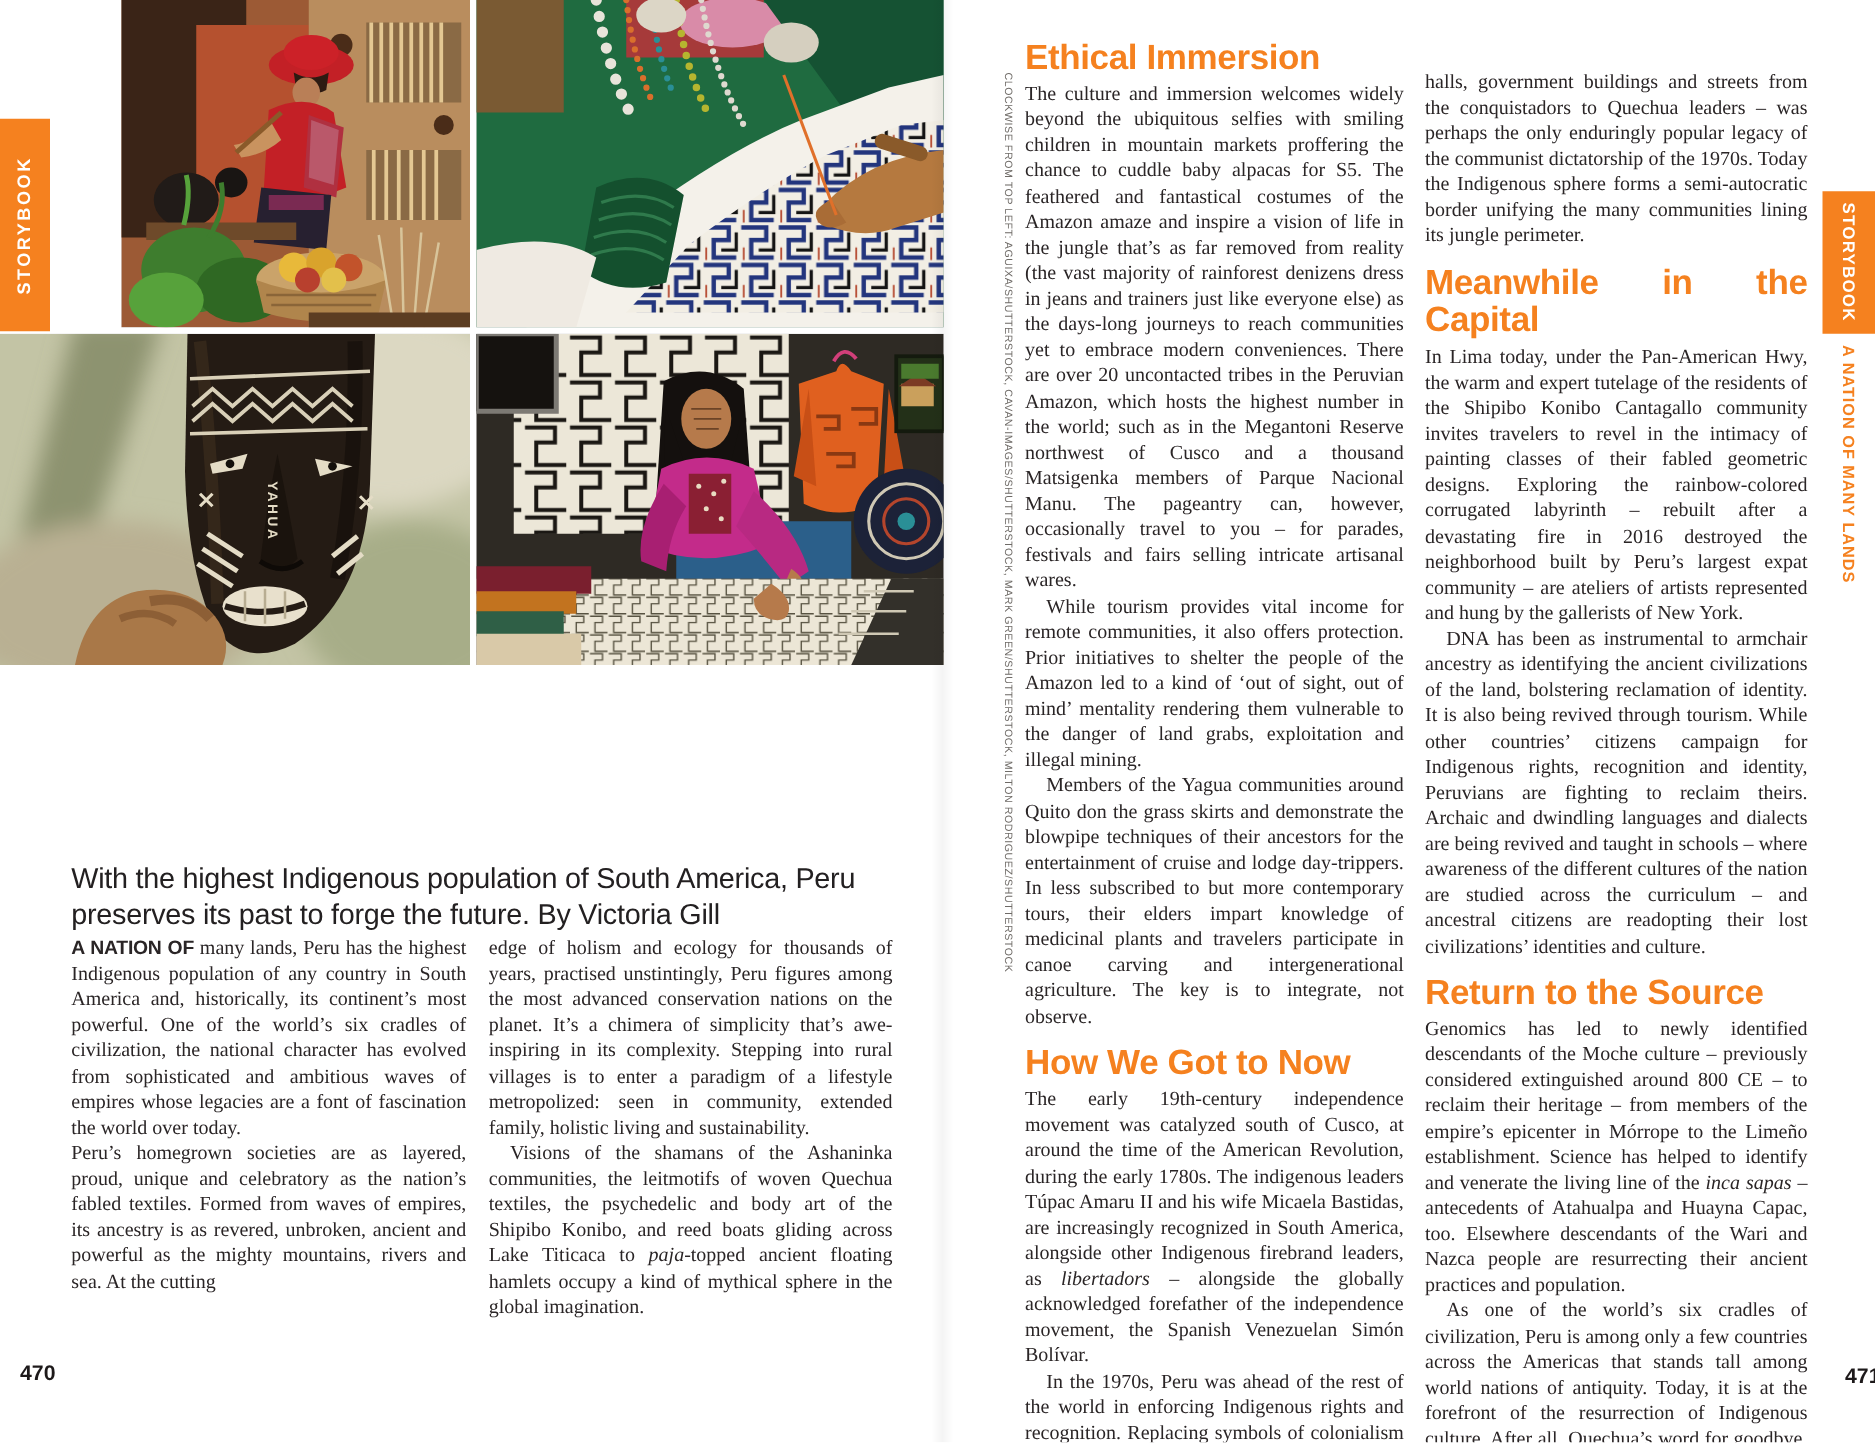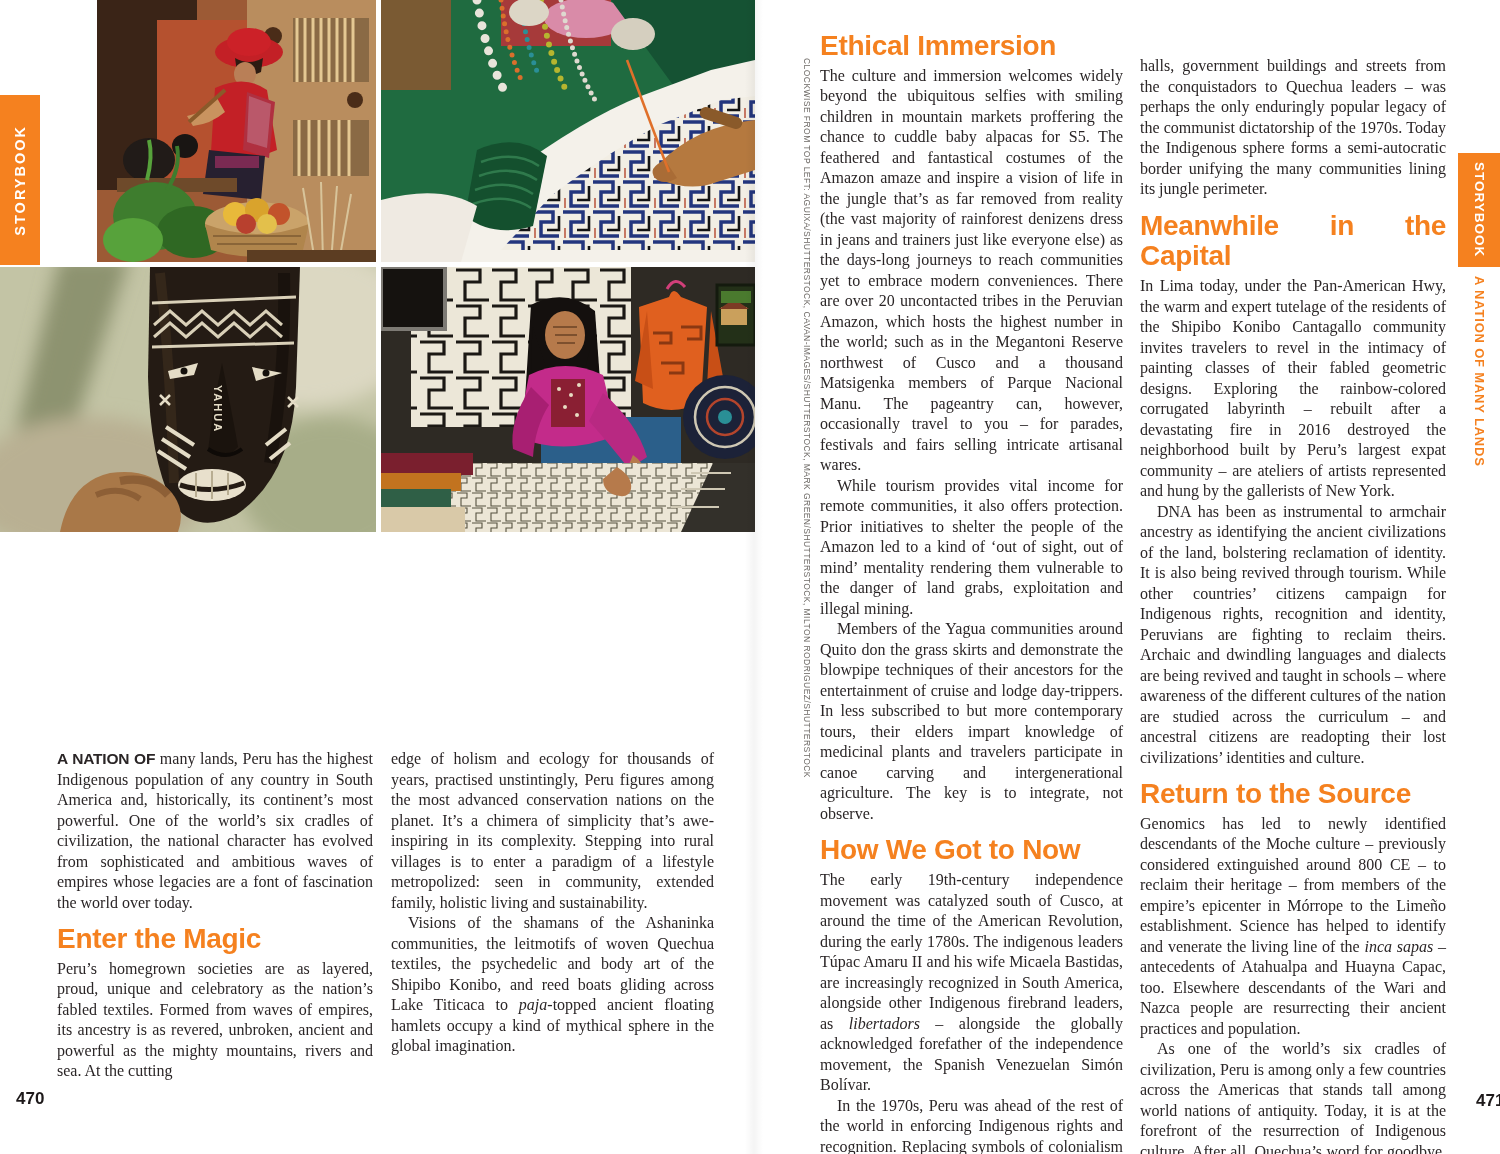--- a/index.html
+++ b/index.html
@@ -325,24 +325,24 @@
   <div class="abs tab" style="left:1458px; top:153px; width:42px; height:114px;">
     <span class="tab-label" style="font-size:13.5px; letter-spacing:1px;">STORYBOOK</span>
   </div>
 
   <div class="abs" id="right-tab-sub" style="left:1458px; top:276px; width:42px; height:210px;">
     <span class="sub-label">A NATION OF MANY LANDS</span>
   </div>
 
   <div class="abs" id="gutter"></div>
 
+  <p class="abs" id="standfirst">With the highest Indigenous population of South America, Peru preserves its past to forge the future. By Victoria Gill</p>
 
   <div class="abs col" id="lcol1">
       <p class="body-p"><span class="lead-in">A NATION OF</span><span> many lands, Peru has the highest Indigenous population of any country in South America and, historically, its continent’s most powerful. One of the world’s six cradles of civilization, the national character has evolved from sophisticated and ambitious waves of empires whose legacies are a font of fascination the world over today.</span></p>
-      <h3 class="sec-head">Enter the Magic</h3>
       <p class="body-p"><span>Peru’s homegrown societies are as layered, proud, unique and celebratory as the nation’s fabled textiles. Formed from waves of empires, its ancestry is as revered, unbroken, ancient and powerful as the mighty mountains, rivers and sea. At the cutting</span></p>
     </div>
   <div class="abs col" id="lcol2">
       <p class="body-p"><span>edge of holism and ecology for thousands of years, practised unstintingly, Peru figures among the most advanced conservation nations on the planet. It’s a chimera of simplicity that’s awe-inspiring in its complexity. Stepping into rural villages is to enter a paradigm of a lifestyle metropolized: seen in community, extended family, holistic living and sustainability.</span></p>
       <p class="body-p indent"><span>Visions of the shamans of the Ashaninka communities, the leitmotifs of woven Quechua textiles, the psychedelic and body art of the Shipibo Konibo, and reed boats gliding across Lake Titicaca to </span><span class="it">paja</span><span>-topped ancient floating hamlets occupy a kind of mythical sphere in the global imagination.</span></p>
     </div>
   <div class="abs col" id="rcol1">
       <h3 class="sec-head">Ethical Immersion</h3>
       <p class="body-p"><span>The culture and immersion welcomes widely beyond the ubiquitous selfies with smiling children in mountain markets proffering the chance to cuddle baby alpacas for S5. The feathered and fantastical costumes of the Amazon amaze and inspire a vision of life in the jungle that’s as far removed from reality (the vast majority of rainforest denizens dress in jeans and trainers just like everyone else) as the days-long journeys to reach communities yet to embrace modern conveniences. There are over 20 uncontacted tribes in the Peruvian Amazon, which hosts the highest number in the world; such as in the Megantoni Reserve northwest of Cusco and a thousand Matsigenka members of Parque Nacional Manu. The pageantry can, however, occasionally travel to you – for parades, festivals and fairs selling intricate artisanal wares.</span></p>
       <p class="body-p indent"><span>While tourism provides vital income for remote communities, it also offers protection. Prior initiatives to shelter the people of the Amazon led to a kind of ‘out of sight, out of mind’ mentality rendering them vulnerable to the danger of land grabs, exploitation and illegal mining.</span></p>

